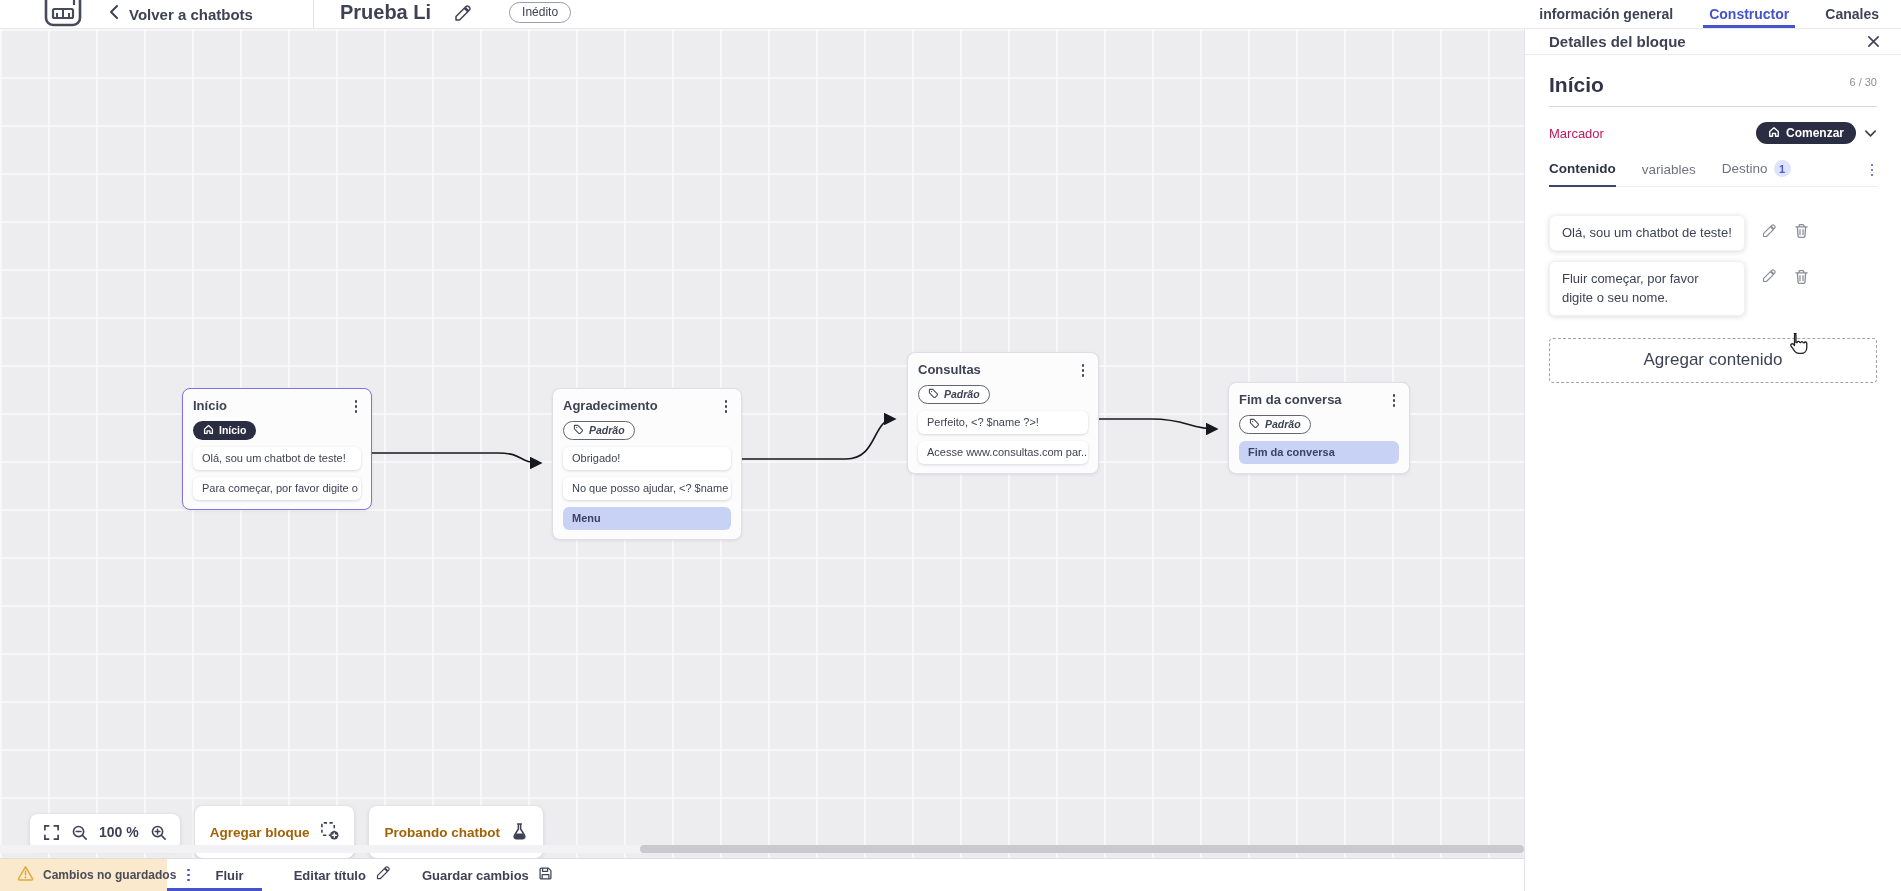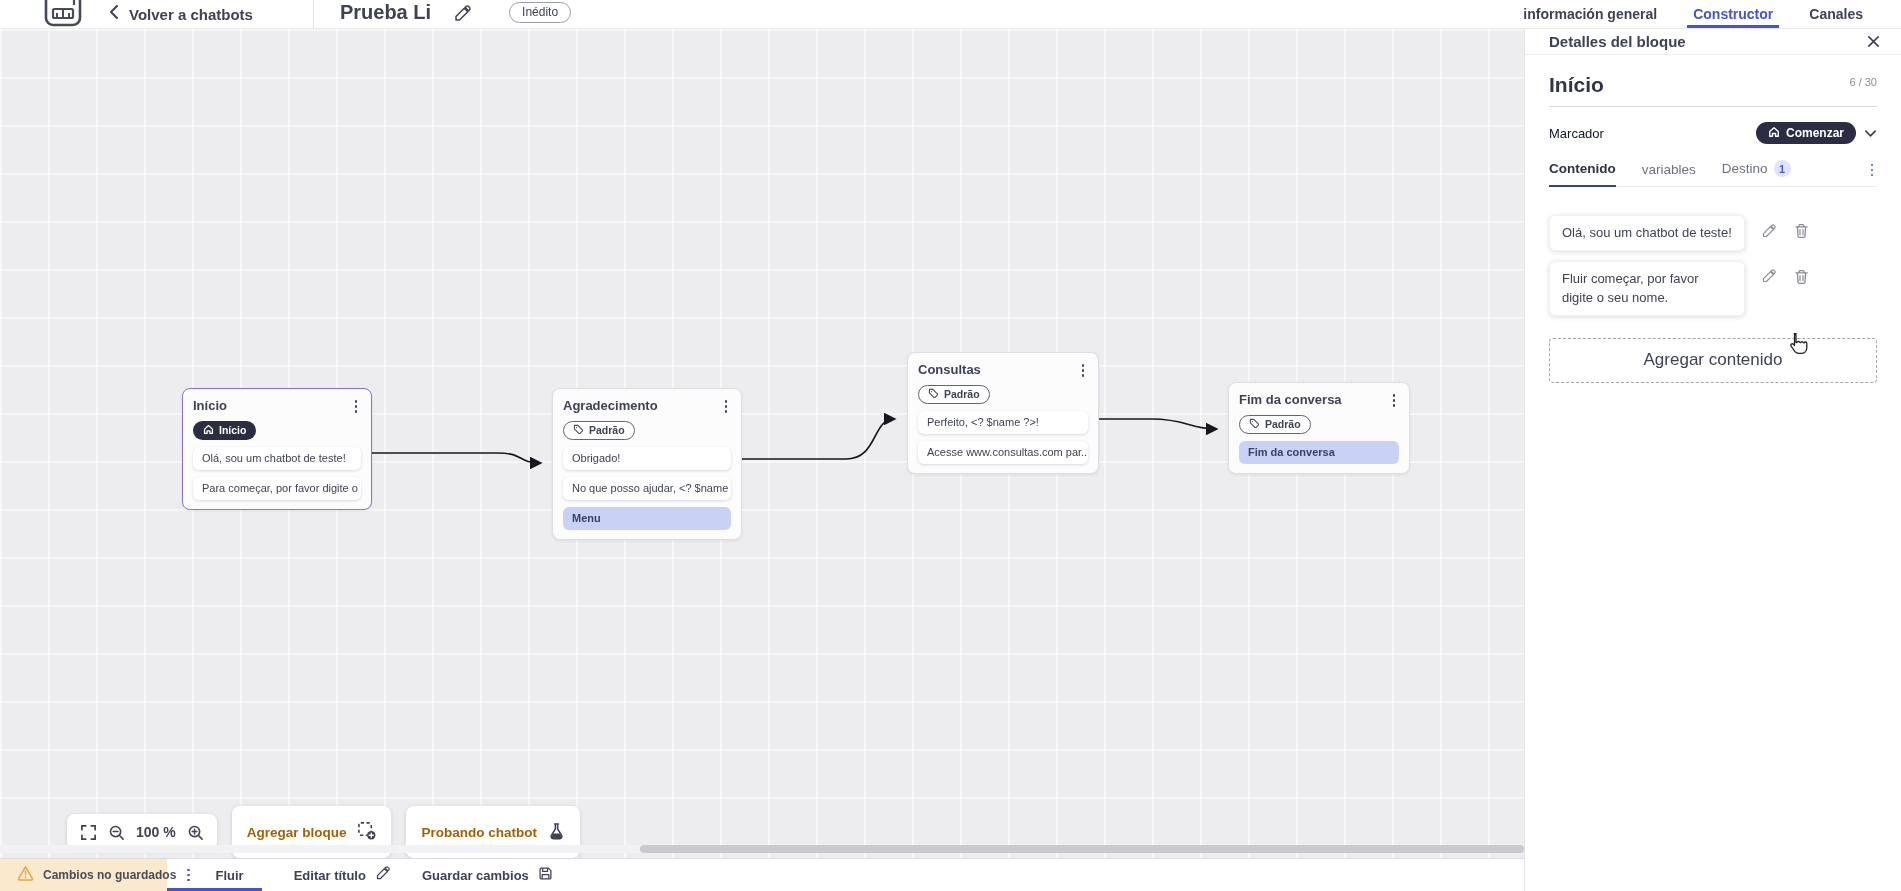--- a/index.html
+++ b/index.html
@@ -11,21 +11,21 @@
   .topbar { height:29px; background:#fff; border-bottom:1px solid #e9e9ed;
             display:flex; align-items:center; position:relative; z-index:6; flex:0 0 29px; }
   .logo-box { width:38px; height:42px; margin-left:44px; margin-top:-16px; flex:0 0 38px; }
   .back-group { display:flex; align-items:center; gap:10px; margin-left:26px; cursor:pointer; }
   .back-label { font-size:15px; font-weight:700; color:#3f4254; }
   .tb-divider { width:1px; height:28px; background:#e3e3e8; margin:0 26px 0 60px; }
   .doc-title { font-size:20px; font-weight:600; color:#3f4254; margin-top:-4px; }
   .pencil-btn { margin-left:22px; display:flex; align-items:center; cursor:pointer; }
   .status-pill { margin-left:38px; border:1px solid #9a9ca8; border-radius:999px;
                  padding:2px 12px 3px; font-size:12px; color:#3f4254; margin-top:-3px; }
-  .nav-tabs { margin-left:auto; display:flex; gap:36px; height:100%; align-items:center; padding-right:38px; }
+  .nav-tabs { margin-left:auto; display:flex; gap:36px; height:100%; align-items:center; padding-right:22px; }
   .nav-tab { font-size:14px; font-weight:700; color:#3f4254; position:relative; height:100%;
              display:flex; align-items:center; cursor:pointer; }
   .nav-tab.active { color:#4554cb; }
   .nav-tab.active::after { content:""; position:absolute; left:-6px; right:-6px; bottom:0;
                            height:3px; background:#4554cb; }
 
   
   .main { flex:1; display:flex; min-height:0; }
   .left-col { flex:1; display:flex; flex-direction:column; min-width:0; }
 
@@ -43,30 +43,30 @@
   .node-head { display:flex; justify-content:space-between; align-items:flex-start;gap:12px; }
   .node-title { font-size:13px; font-weight:700; color:#3f4254; line-height:15px; }
   .vdots { display:flex; flex-direction:column; gap:2.5px; padding:2px 4px; cursor:pointer; }
   .vdots i { width:2.5px; height:2.5px; border-radius:50%; background:#3f4254; display:block; }
   .vdots.indigo i { background:#4554cb; }
   .badge-dark { margin-top:6px; display:inline-flex; align-items:center; gap:5px;
                 background:#2b2d42; color:#fff; border-radius:999px; height:19px;
                 padding:0 10px; font-size:10.5px; font-weight:700; }
   .badge-outline { margin-top:6px; display:inline-flex; align-items:center; gap:5px;
                    border:1px solid #63656f; border-radius:999px; height:19px;
-                   padding:0 9px; font-size:10.5px; font-weight:600; color:#3f4254; background:#fff; }
+                   padding:0 9px; font-size:10.5px; font-weight:600; color:#3f4254; background:#fff;font-style:italic; }
   .node-row { margin-top:7px; height:23px; line-height:23px; background:#fff; border-radius:6px;
               box-shadow:0 1px 3px rgba(30,30,60,.16); padding:0 9px; font-size:11px;
               color:#3f4254; white-space:nowrap; overflow:hidden; }
   .node-row.highlight { background:#c8d2f4; color:#3b4263; font-weight:700; box-shadow:none; }
 
   
   .canvas-toolbar { position:absolute; left:30px; top:777px; display:flex; gap:15px; align-items:center; }
   .tool-group { background:#fff; border-radius:8px; box-shadow:0 1px 4px rgba(20,20,40,.14);
-                height:36px; display:flex; align-items:center; gap:11px; padding:0 13px;margin-left:37px; }
+                height:36px; display:flex; align-items:center; gap:11px; padding:0 13px; }
   .zoom-level { font-size:14px; font-weight:600; color:#3f4254; }
   .tool-btn { background:#fff; border-radius:8px; box-shadow:0 1px 4px rgba(20,20,40,.14);
               height:52px; display:flex; align-items:center; gap:11px; padding:0 15px;
               font-size:13.5px; font-weight:600; color:#a16207; cursor:pointer; }
   .icon-btn { display:flex; align-items:center; cursor:pointer; }
 
   .hscroll { position:absolute; left:0; top:816px; width:100%; height:8px; background:#f2f2f5; }
   .hscroll-thumb { position:absolute; left:640px; top:0; width:884px; height:8px;
                    background:#c9c9cf; border-radius:4px; }
 
@@ -77,21 +77,21 @@
            display:flex; flex-direction:column; position:relative; }
   .p-head { height:26px; display:flex; align-items:center; justify-content:space-between;
             padding:0 20px 0 24px; border-bottom:1px solid #ececf0; }
   .p-head-title { font-size:15px; font-weight:600; color:#3f4254; }
   .p-body { padding:18px 24px 0; }
   .block-name-row { display:flex; justify-content:space-between; align-items:flex-start;
                     border-bottom:1px solid #d9d9e0; padding-bottom:9px; }
   .block-name { font-size:21px; font-weight:600; color:#32354a; }
   .char-counter { font-size:11px; color:#8c8e99; margin-top:3px; }
   .marker-row { display:flex; justify-content:space-between; align-items:center; margin-top:15px; }
-  .marker-label { font-size:13px; color:#0f172a; }
+  .marker-label { font-size:13px; color:#be185d; }
   .marker-right { display:flex; align-items:center; gap:8px; }
   .comenzar-pill { background:#2b2d42; color:#fff; border-radius:999px; height:22px;
                    display:flex; align-items:center; gap:6px; padding:0 12px;
                    font-size:12px; font-weight:700; cursor:pointer; }
   .p-tabs { display:flex; align-items:flex-end; gap:26px; margin-top:16px;
             border-bottom:1px solid #ececf0; }
   .p-tab { font-size:13.5px; color:#6f7280; padding-bottom:9px; display:flex;
            align-items:center; cursor:pointer; }
   .p-tab.active { color:#2f3242; font-weight:700; border-bottom:2.5px solid #3c4375; margin-bottom:-1px; }
   .destino-badge { background:#dfe3fb; color:#4d5bd3; width:17px; height:17px; border-radius:50%;

